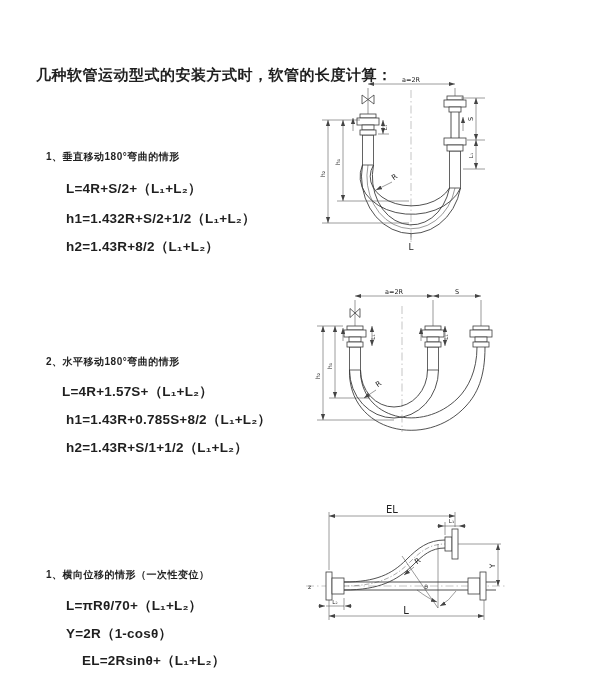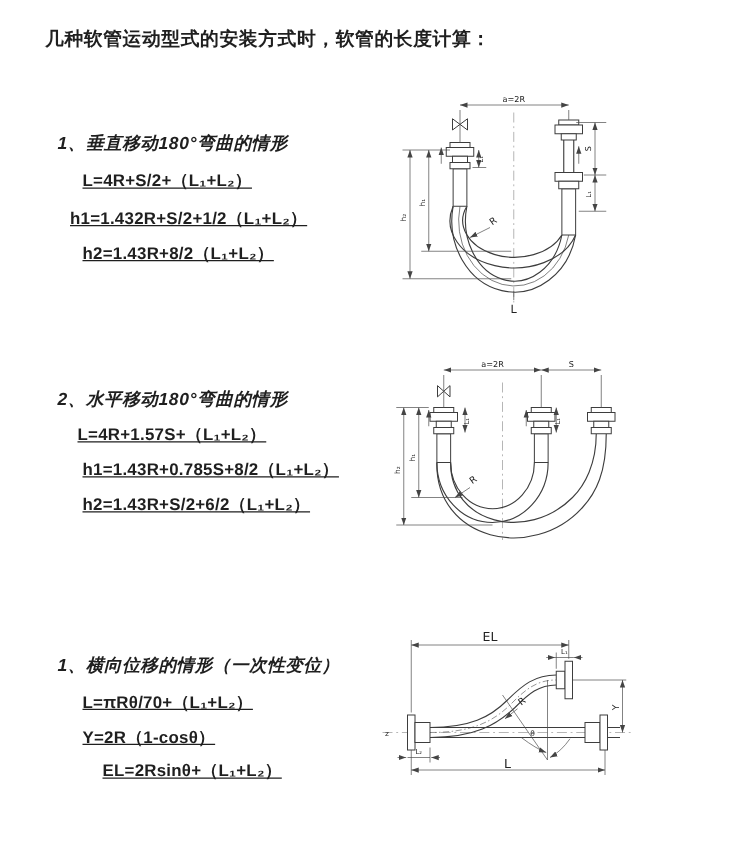--- a/index.html
+++ b/index.html
@@ -1,21 +1,21 @@
 <!DOCTYPE html>
 <html><head>
 <meta charset="utf-8">
 <style>
   html,body{margin:0;padding:0;}
   body{width:600px;height:675px;background:#ffffff;position:relative;overflow:hidden;
        font-family:"Liberation Sans","DejaVu Sans",sans-serif;color:#1f1f1f;}
-  .abs{position:absolute;}
+  .abs{position:absolute;margin-top:44px;}
   .title{left:36px;top:22px;font-size:15px;font-weight:bold;letter-spacing:0.5px;}
-  .sec-heading{font-size:14px;font-weight:bold;letter-spacing:0.5px;font-style:italic;}
-  .formula{font-size:13.5px;font-weight:bold;letter-spacing:0.2px;white-space:nowrap;text-decoration:underline;}
+  .sec-heading{font-size:10px;font-weight:bold;letter-spacing:0.5px;}
+  .formula{font-size:13.5px;font-weight:bold;letter-spacing:0.2px;white-space:nowrap;}
   svg{position:absolute;overflow:visible;}
   .dln{stroke:#4a4a4a;stroke-width:0.55;fill:none;}
   .hse{stroke:#3d3d3d;stroke-width:0.9;fill:none;}
   .thn{stroke:#555555;stroke-width:0.6;fill:none;}
   .fit{stroke:#3d3d3d;stroke-width:0.8;fill:#ffffff;}
   .cl{stroke:#8a8a8a;stroke-width:0.5;stroke-dasharray:8 3 1.5 3;fill:none;}
   .dsh{stroke:#555555;stroke-width:0.5;stroke-dasharray:5 2 1.2 2;fill:none;}
   text.dim{fill:#222222;font-family:"DejaVu Sans",sans-serif;}
 </style>
 </head>
@@ -29,21 +29,21 @@
     <pattern id="braid" width="3.5" height="3.5" patternUnits="userSpaceOnUse">
       <path d="M0,3.5 L3.5,0 M0,0 L3.5,3.5" stroke="#6a6a6a" stroke-width="0.5" fill="none"></path>
     </pattern>
   </defs>
 </svg>
 
 <div class="abs title">几种软管运动型式的安装方式时，软管的长度计算：</div>
 
 <div class="abs sec-heading" style="left:46px;top:106px">1、垂直移动180°弯曲的情形</div>
 <div class="abs formula" style="left:66px;top:136px">L=4R+S/2+（L₁+L₂）</div>
-<div class="abs formula" style="left:56px;top:166px">h1=1.432R+S/2+1/2（L₁+L₂）</div>
+<div class="abs formula" style="left:66px;top:166px">h1=1.432R+S/2+1/2（L₁+L₂）</div>
 <div class="abs formula" style="left:66px;top:194px">h2=1.43R+8/2（L₁+L₂）</div>
 
 <svg style="left:310px;top:68px" width="290" height="194" viewBox="0 0 290 194">
   <g>
     <path class="cl" d="M101,22 V174"></path>
   </g>
   <g>
     <path class="hse" d="M52.5,97 A49,56 0 0 0 150.5,120"></path>
     <path class="thn" d="M58,97 A43.5,51 0 0 0 145,120"></path>
     <path class="hse" d="M63.5,97 A38,47 0 0 0 139.5,120"></path>
@@ -92,21 +92,21 @@
     <text class="dim" font-size="6.5" text-anchor="middle" transform="rotate(-90 163 51)" x="163" y="51">S</text>
     <text class="dim" font-size="5.5" text-anchor="middle" transform="rotate(-90 163 87.5)" x="163" y="87.5">L₁</text>
     <text class="dim" font-size="7.5" text-anchor="middle" transform="rotate(-35 86 111)" x="86" y="111">R</text>
     <text class="dim" font-size="9" text-anchor="middle" x="101" y="182">L</text>
   </g>
 </svg>
 
 <div class="abs sec-heading" style="left:46px;top:311px">2、水平移动180°弯曲的情形</div>
 <div class="abs formula" style="left:62px;top:339px">L=4R+1.57S+（L₁+L₂）</div>
 <div class="abs formula" style="left:66px;top:367px">h1=1.43R+0.785S+8/2（L₁+L₂）</div>
-<div class="abs formula" style="left:66px;top:395px">h2=1.43R+S/2+6/2（L₁+L₂）</div>
+<div class="abs formula" style="left:66px;top:395px">h2=1.43R+S/1+1/2（L₁+L₂）</div>
 
 <svg style="left:310px;top:282px" width="290" height="172" viewBox="0 0 290 172">
   <g>
     <path class="cl" d="M92,24 V150"></path>
   </g>
   <g>
     <path class="hse" d="M39.5,88 A44.5,48 0 0 0 128.5,88"></path>
     <path class="hse" d="M50.5,88 A33.5,37 0 0 0 117.5,88"></path>
     <path class="hse" d="M39.5,88 C38,150 116,168 156,124 C167,112 175,96 175,65"></path>
     <path class="hse" d="M50.5,88 C50,137 112,152 148,116 C158,106 167,89 167,65"></path>

